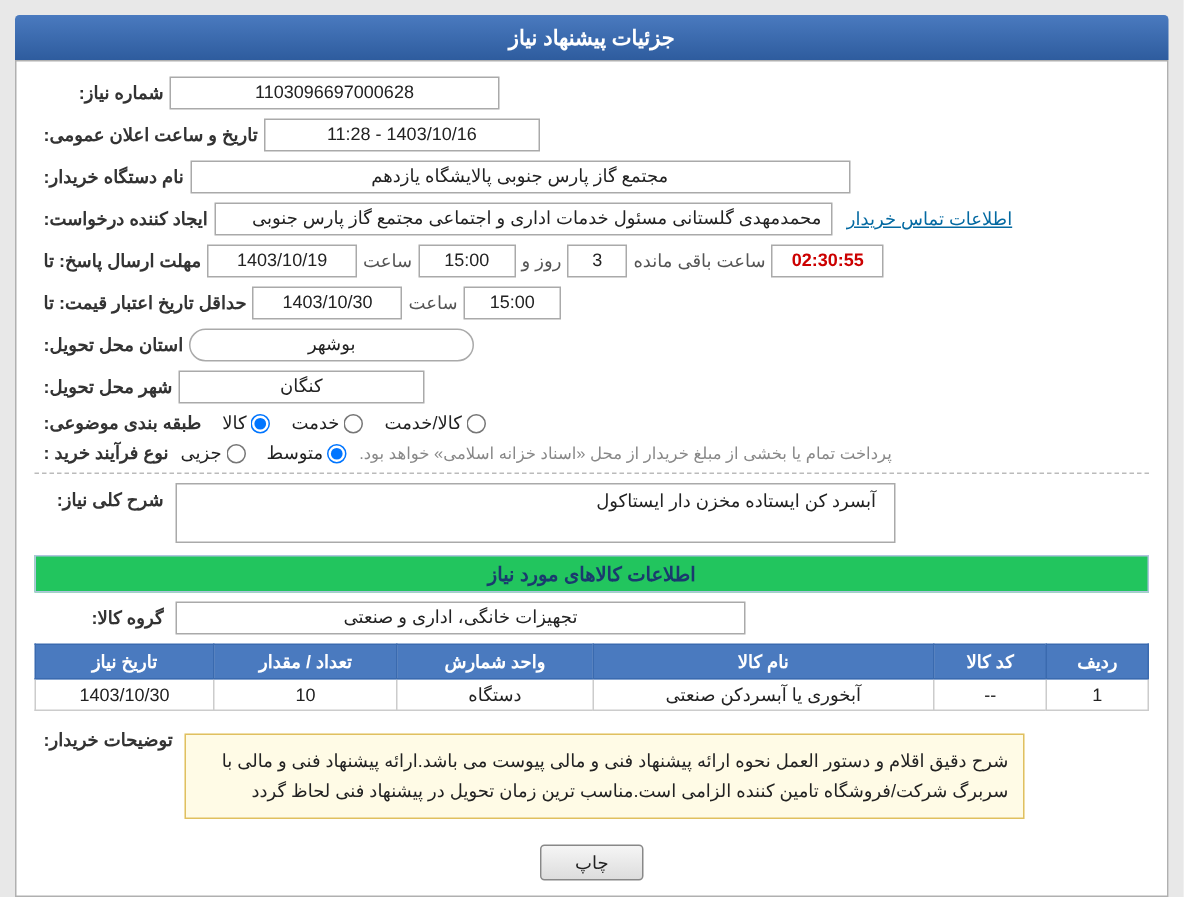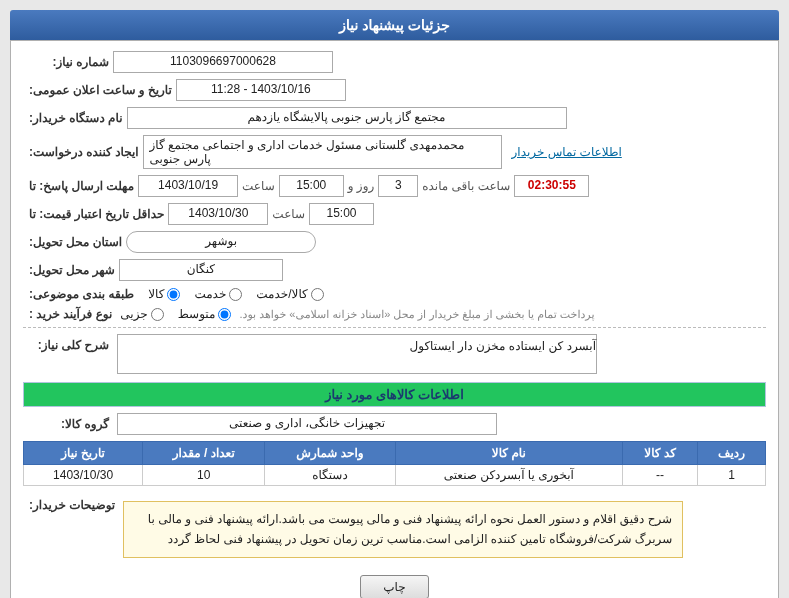--- a/index.html
+++ b/index.html
@@ -153,36 +153,36 @@
 
     <div class="form-row">
       <div class="field-group">
         <span class="input-field input-medium" style="text-align:center;">1103096697000628</span>
         <span class="label">شماره نیاز:</span>
       </div>
     </div>
 
     <div class="form-row">
       <div class="field-group">
-        <span class="input-field" style="width:170px;text-align:center;">1403/10/16 - 11:28</span>
+        <span class="input-field" style="width:184px;text-align:center;">1403/10/16 - 11:28</span>
         <span class="label">تاریخ و ساعت اعلان عمومی:</span>
       </div>
     </div>
 
     <div class="form-row">
       <div class="field-group" style="width:100%;justify-content:flex-end;">
         <span class="input-field" style="width:440px;text-align:center;">مجتمع گاز پارس جنوبی  پالایشگاه یازدهم</span>
         <span class="label">نام دستگاه خریدار:</span>
       </div>
     </div>
 
     <div class="form-row">
       <div class="field-group" style="width:100%;justify-content:flex-end;">
         <span class="link-like" style="font-size:12px;margin-left:6px;">اطلاعات تماس خریدار</span>
-        <span class="input-field" style="width:359px;text-align:left;">محمدمهدی گلستانی مسئول خدمات اداری و اجتماعی مجتمع گاز پارس جنوبی</span>
+        <span class="input-field" style="width:412px;text-align:right;">محمدمهدی گلستانی مسئول خدمات اداری و اجتماعی مجتمع گاز پارس جنوبی</span>
         <span class="label">ایجاد کننده درخواست:</span>
       </div>
     </div>
 
     <div class="form-row">
       <div class="field-group" style="width:100%;justify-content:flex-end;flex-wrap:wrap;gap:4px;">
         <span class="input-field" style="width:75px;text-align:center;color:#c00;font-weight:bold;">02:30:55</span>
         <span class="nested-label">ساعت باقی مانده</span>
         <span class="input-field" style="width:40px;text-align:center;">3</span>
         <span class="nested-label">روز و</span>
@@ -250,21 +250,21 @@
           </label>
         </div>
         <span class="label">نوع فرآیند خرید :</span>
       </div>
     </div>
 
     <div class="divider-row"></div>
 
     <div class="form-row" style="align-items:flex-start;margin-top:6px;">
       <div class="field-group" style="width:100%;justify-content:flex-end;gap:8px;">
-        <span class="input-field" style="width:480px;min-height:40px;text-align:right;padding:4px 0;display:block;">آبسرد کن ایستاده مخزن دار ایستاکول</span>
+        <span class="input-field" style="width:480px;min-height:40px;text-align:right;padding:4px 12px;display:block;">آبسرد کن ایستاده مخزن دار ایستاکول</span>
         <span class="label" style="align-self:flex-start;margin-top:4px;">شرح کلی نیاز:</span>
       </div>
     </div>
 
     <div class="section-title">اطلاعات کالاهای مورد نیاز</div>
 
     <div class="form-row">
       <div class="field-group" style="width:100%;justify-content:flex-end;gap:8px;">
         <span class="input-field" style="width:380px;text-align:center;">تجهیزات خانگی، اداری و صنعتی</span>
         <span class="label">گروه کالا:</span>

